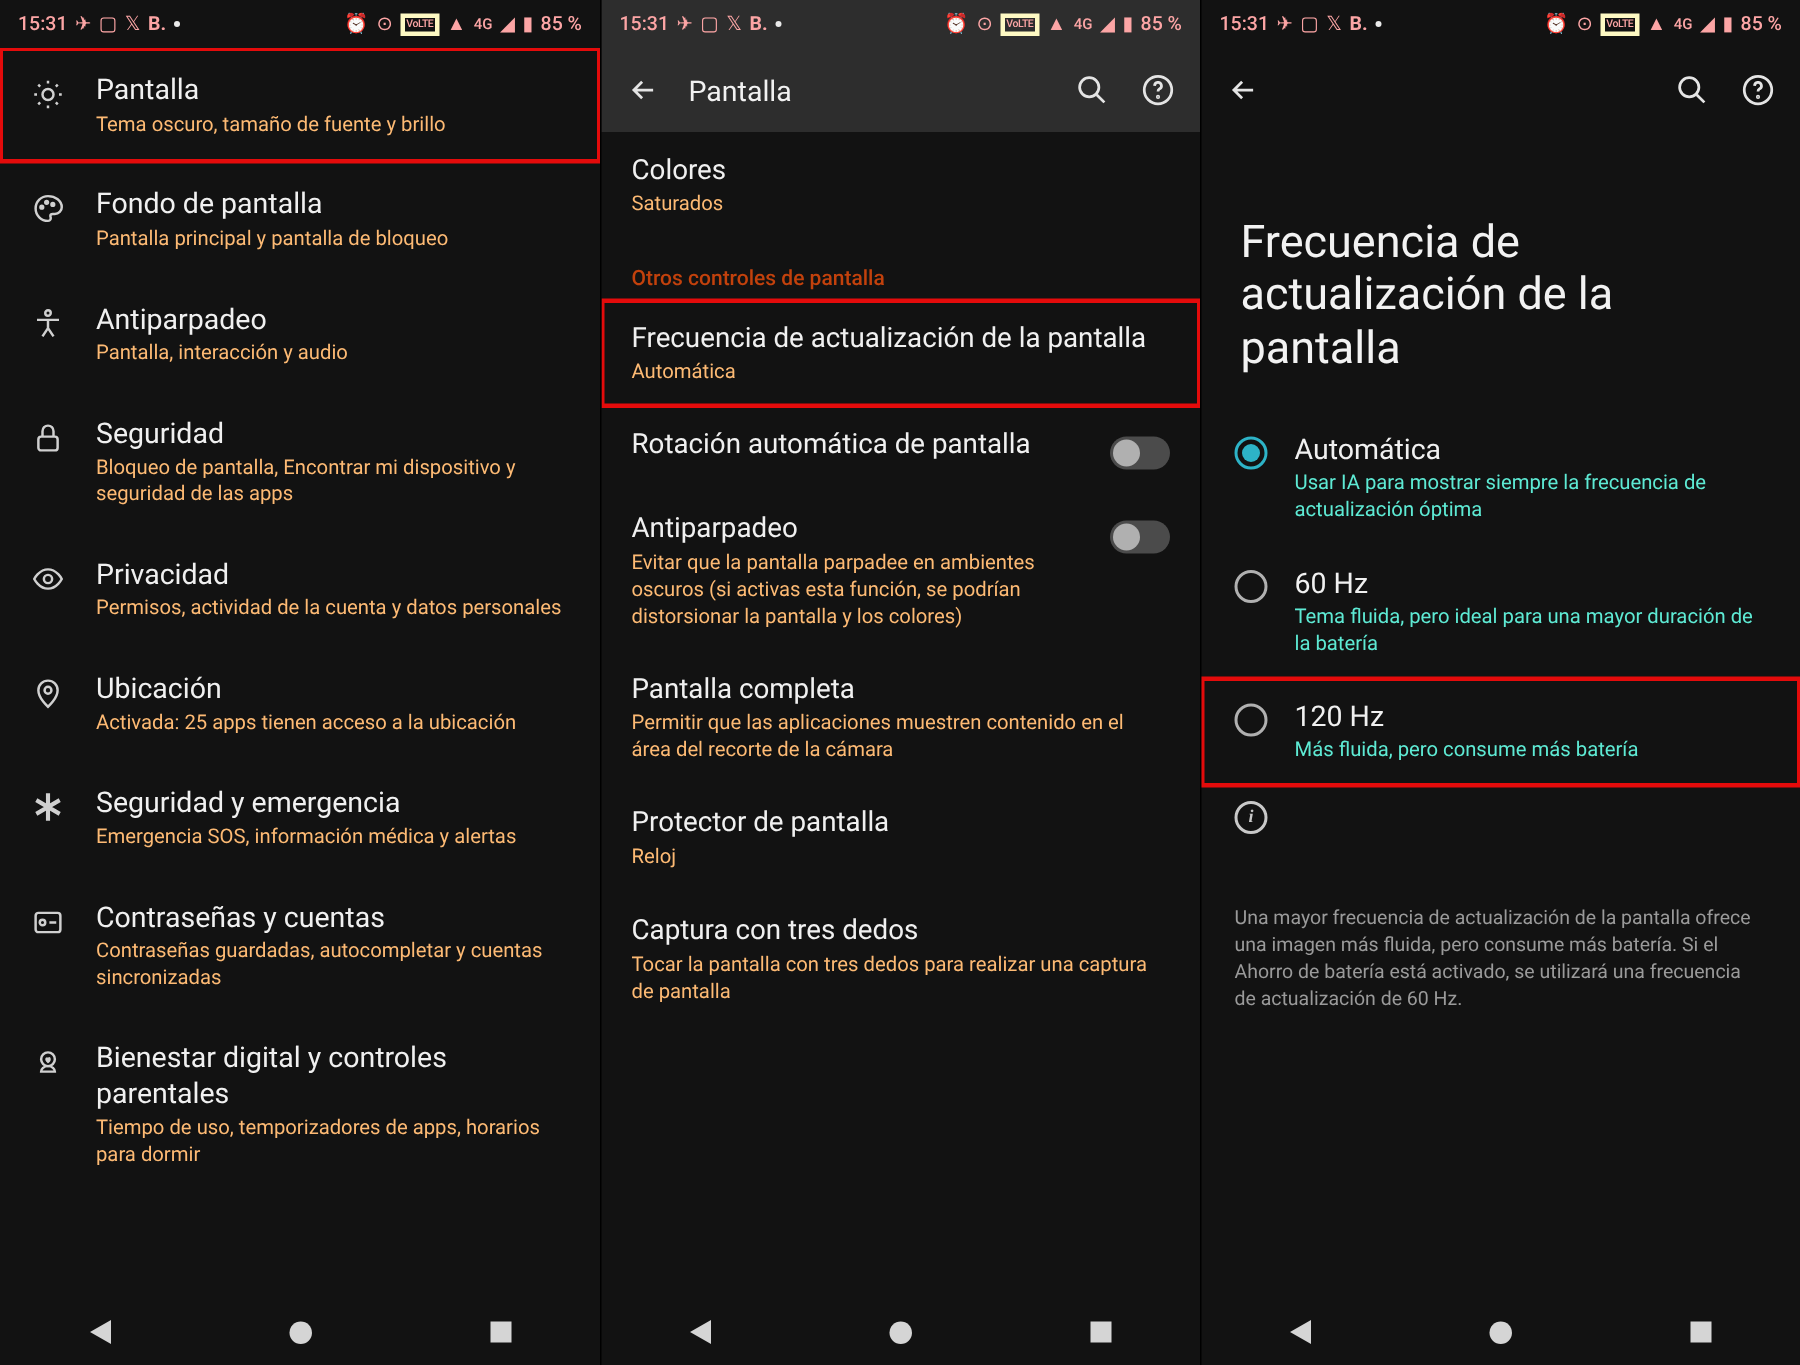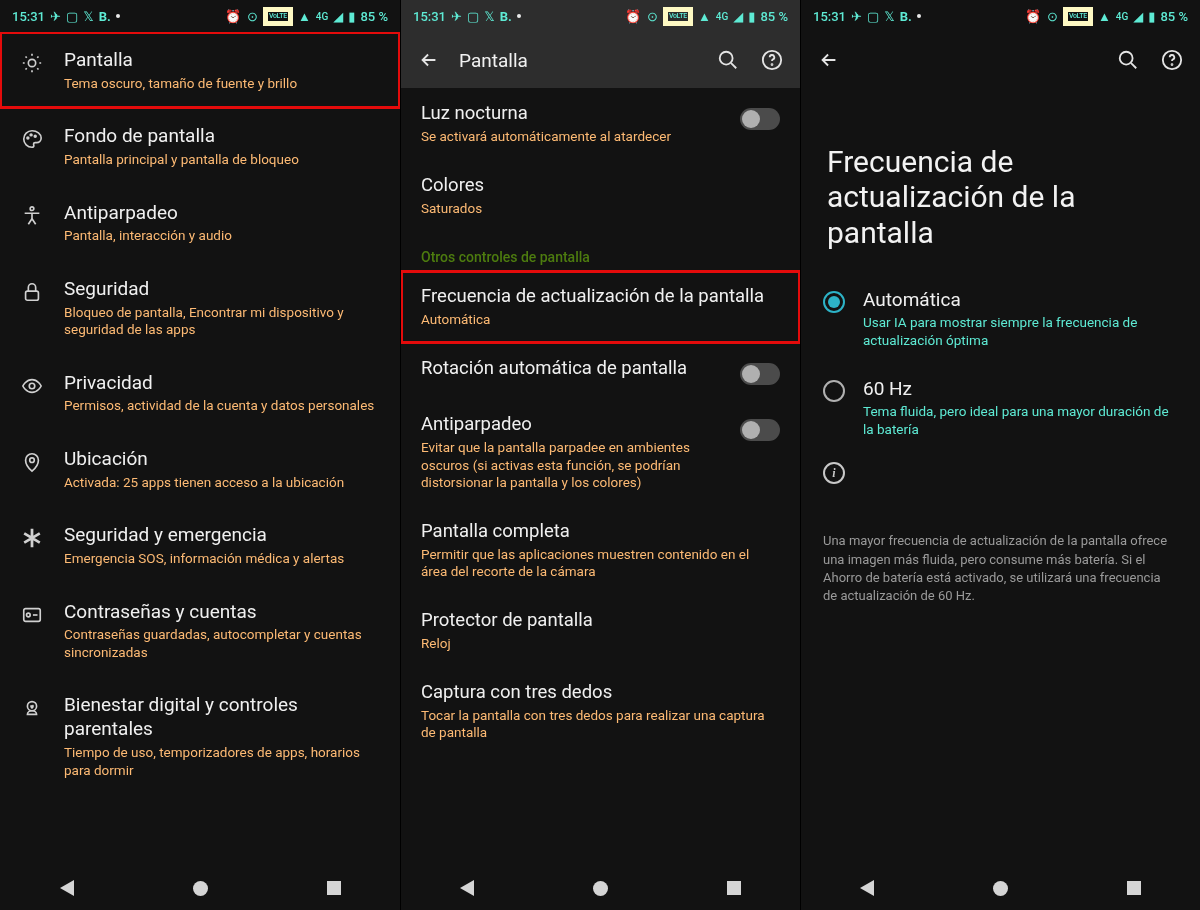--- a/index.html
+++ b/index.html
@@ -8,25 +8,25 @@
     font-family:-apple-system,BlinkMacSystemFont,"Segoe UI",Roboto,Arial,sans-serif;
     width:1200px; height:910px;
     display:flex;
     color:#e8e8e8;
     overflow:hidden;
   }
   .panel { width:400px; height:910px; background:#121212; position:relative; display:flex; flex-direction:column; overflow:hidden;}
   .panel + .panel { border-left:1px solid #000; }
 
   
-  .statusbar { height:32px; display:flex; align-items:center; justify-content:space-between; padding:0 12px; font-size:13px; color:#5eead4; font-weight:500;}
+  .statusbar { height:32px; display:flex; align-items:center; justify-content:space-between; padding:0 12px; font-size:13px; color:#fca5a5; font-weight:500;}
   .statusbar .left, .statusbar .right { display:flex; align-items:center; gap:5px;}
   .statusbar .dot { width:4px; height:4px; border-radius:50%; background:#eaeaea; }
   .sb-icon { font-size:13px; line-height:1;}
-  .lte-badge { font-size:7px; line-height:7px; border:5px solid #fef9c3; padding:1px 1px; letter-spacing:-0.3px;}
+  .lte-badge { font-size:7px; line-height:7px; border:3px solid #fef9c3; padding:1px 1px; letter-spacing:-0.3px;}
 
   
   .appbar { height:56px; display:flex; align-items:center; padding:0 14px; gap:16px;}
   .appbar-title { font-size:19px; font-weight:400; flex:1; color:#f1f1f1;}
   .ic-btn { width:28px; height:28px; display:flex; align-items:center; justify-content:center; color:#e4e4e4;}
   .panel2-hdr { background:#2d2d2d; }
 
   
   .scroll { flex:1; overflow:hidden; }
 
@@ -35,21 +35,21 @@
   .row-icon { width:28px; min-width:28px; display:flex; justify-content:center; padding-top:4px; color:#d0d0d0;}
   .row-main { flex:1; }
   .row-title { font-size:19px; font-weight:400; color:#f0f0f0; line-height:1.25;}
   .row-sub { font-size:13.5px; color:#fdba74; margin-top:3px; line-height:1.3;}
 
   
   .p2row { padding:14px 20px 14px 20px; display:flex; align-items:flex-start; gap:12px;}
   .p2row .txt { flex:1; padding-right:8px;}
   .p2row .row-title { font-size:18.5px; }
   .p2row .row-sub { font-size:13.5px; }
-  .section-hdr { font-size:14px; color:#4d7c0f; padding:18px 20px 6px 20px; font-weight:500;}
+  .section-hdr { font-size:14px; color:#c2410c; padding:18px 20px 6px 20px; font-weight:500;}
 
   
   .toggle { width:40px; height:22px; border-radius:11px; background:#4b4b4b; position:relative; margin-top:6px; flex-shrink:0;}
   .toggle::after { content:""; position:absolute; width:18px; height:18px; border-radius:50%; background:#b0b0b0; top:2px; left:2px;}
 
   
   .big-title { font-size:30px; font-weight:400; padding:56px 26px 24px 26px; line-height:1.18; color:#f2f2f2;}
 
   
   .radio-row { display:flex; padding:14px 22px; gap:18px; align-items:flex-start;}
@@ -259,27 +259,20 @@
             <circle cx="12" cy="12" r="10"></circle>
             <path d="M9.5 9a2.5 2.5 0 1 1 3.5 2.3c-.8.4-1 1-1 1.7"></path>
             <circle cx="12" cy="17" r="0.5" fill="currentColor"></circle>
           </svg>
       </div>
     </div>
   </div>
   <div class="scroll" id="p2list" style="padding-bottom:50px">
       <div class="p2row">
     <div class="txt">
-      <div class="row-title">Luz nocturna</div>
-      <div class="row-sub">Se activará automáticamente al atardecer</div>
-    </div>
-    <div class="toggle "></div>
-      </div>
-      <div class="p2row">
-    <div class="txt">
       <div class="row-title">Colores</div>
       <div class="row-sub">Saturados</div>
     </div>
     </div>
       <div class="section-hdr">Otros controles de pantalla</div>
       <div class="p2row hl-red">
     <div class="txt">
       <div class="row-title">Frecuencia de actualización de la pantalla</div>
       <div class="row-sub">Automática</div>
     </div>
@@ -375,20 +368,27 @@
       <div class="rsub">Usar IA para mostrar siempre la frecuencia de actualización óptima</div>
     </div>
       </div>
       <div class="radio-row">
     <div class="radio "></div>
     <div class="rtxt">
       <div class="rtitle">60 Hz</div>
       <div class="rsub">Tema fluida, pero ideal para una mayor duración de la batería</div>
     </div>
       </div>
+      <div class="radio-row hl-red">
+    <div class="radio "></div>
+    <div class="rtxt">
+      <div class="rtitle">120 Hz</div>
+      <div class="rsub">Más fluida, pero consume más batería</div>
+    </div>
+      </div>
     </div>
   <div class="info-row">
     <div class="info-icon">i</div>
   </div>
   <div class="footnote">Una mayor frecuencia de actualización de la pantalla ofrece una imagen más fluida, pero consume más batería. Si el Ahorro de batería está activado, se utilizará una frecuencia de actualización de 60 Hz.</div>
   <div class="navbar">
     <div class="nav-tri"></div>
     <div class="nav-circ"></div>
     <div class="nav-sq"></div>
   </div>

